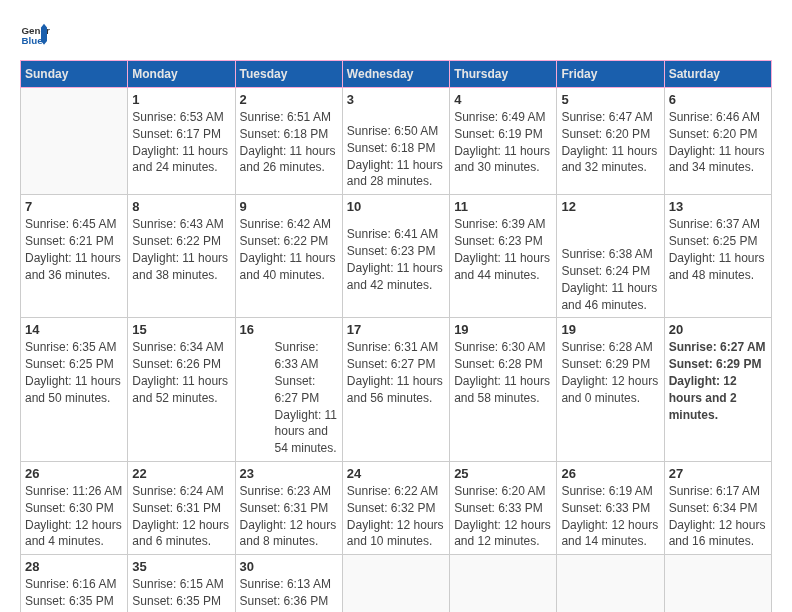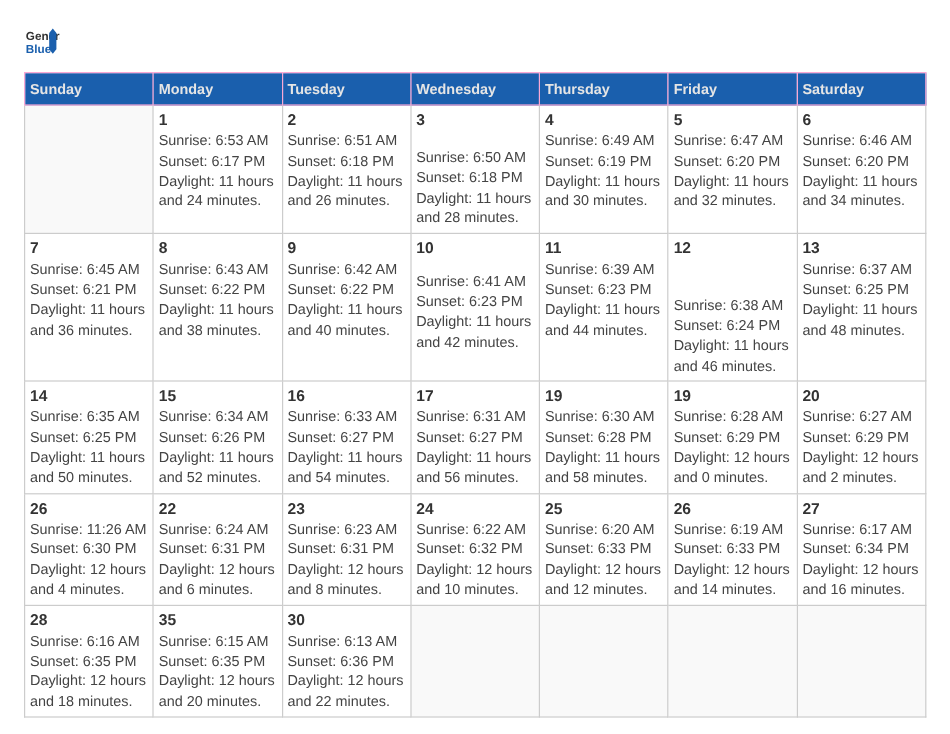--- a/index.html
+++ b/index.html
@@ -195,21 +195,21 @@
 Daylight: 11 hours and 50 minutes.</div>
         </td>
         <td>
           <div class="day-number">15</div>
           <div class="day-info" style="white-space: pre-line;">Sunrise: 6:34 AM
 Sunset: 6:26 PM
 Daylight: 11 hours and 52 minutes.</div>
         </td>
         <td>
           <div class="day-number">16</div>
-          <div class="day-info" style="white-space: pre-line;">Sunrise: 6:33 AM
+          <div class="day-info" style="white-space: pre-line; margin-left: 35px;">Sunrise: 6:33 AM
 Sunset: 6:27 PM
 Daylight: 11 hours and 54 minutes.</div>
         </td>
         <td>
           <div class="day-number">17</div>
           <div class="day-info" style="white-space: pre-line;">Sunrise: 6:31 AM
 Sunset: 6:27 PM
 Daylight: 11 hours and 56 minutes.</div>
         </td>
         <td>
@@ -219,21 +219,21 @@
 Daylight: 11 hours and 58 minutes.</div>
         </td>
         <td>
           <div class="day-number">19</div>
           <div class="day-info" style="white-space: pre-line;">Sunrise: 6:28 AM
 Sunset: 6:29 PM
 Daylight: 12 hours and 0 minutes.</div>
         </td>
         <td>
           <div class="day-number">20</div>
-          <div class="day-info" style="white-space: pre-line;">Sunrise: 6:27 AM
+          <div class="day-info" style="white-space: pre-line; font-weight: bold;">Sunrise: 6:27 AM
 Sunset: 6:29 PM
 Daylight: 12 hours and 2 minutes.</div>
         </td>
       </tr>
       <tr>
         <td>
           <div class="day-number">26</div>
           <div class="day-info" style="white-space: pre-line;">Sunrise: 11:26 AM
 Sunset: 6:30 PM
 Daylight: 12 hours and 4 minutes.</div>

